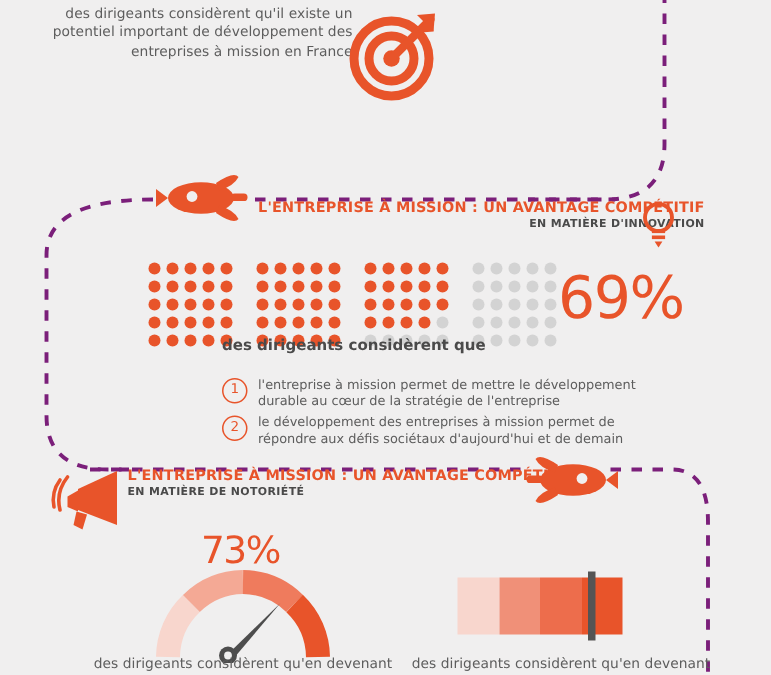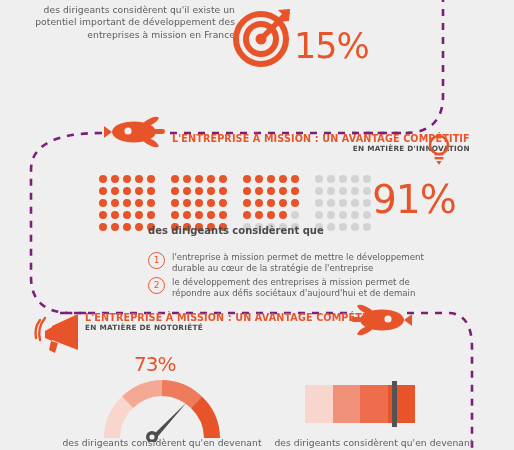--- a/index.html
+++ b/index.html
@@ -51,21 +51,21 @@
   #b2-lead{position:absolute;left:148px;top:225px;width:300px;
     color:#4a4a4a;font-weight:bold;font-size:10px;}
   .numrow{position:absolute;display:flex;gap:7px;align-items:flex-start;}
   .numcirc{
     width:15px;height:15px;border:1.3px solid #e8542a;border-radius:50%;
     color:#e8542a;font-size:9px;line-height:14px;text-align:center;flex:0 0 auto;
   }
   .numtxt{color:#5d5d5d;font-size:8.6px;line-height:11.4px;width:268px;}
 
   
-  #g1-pct{position:absolute;left:134px;top:352px;font-size:20px;}
+  #g1-pct{position:absolute;left:134px;top:352px;font-size:25px;}
   #g2-pct{position:absolute;left:330px;top:352px;font-size:25px;}
   #gauge{position:absolute;left:104px;top:380px;width:116px;height:62px;}
   #barmeter{position:absolute;left:305px;top:385px;width:110px;height:38px;display:flex;}
   .seg{height:100%;}
   #bar-marker{position:absolute;left:392px;top:381px;width:5px;height:46px;background:#545454;}
   #g1-cap{position:absolute;left:52px;top:437px;width:220px;text-align:center;}
   #g2-cap{position:absolute;left:258px;top:437px;width:232px;text-align:center;}
 
   
   .icon{position:absolute;}
@@ -92,21 +92,20 @@
 
   <svg id="target-icon" class="icon" viewBox="0 0 66 62">
     <circle cx="30" cy="33" r="25" fill="none" stroke="#e8542a" stroke-width="6"></circle>
     <circle cx="30" cy="33" r="15" fill="none" stroke="#e8542a" stroke-width="6"></circle>
     <circle cx="30" cy="33" r="5.5" fill="#e8542a"></circle>
     <path d="M30,33 L56,7" stroke="#e8542a" stroke-width="5.5" stroke-linecap="round" fill="none"></path>
     <path d="M47,4 L59,3 L58,15 Z" fill="#e8542a"></path>
     <path d="M46,16 L58,15 L57,4 Z" fill="#e8542a"></path>
   </svg>
 
-  <div id="b1-pct" class="pct">15%</div>
 
 
   <svg class="icon" style="left:104px;top:114px;width:62px;height:36px" viewBox="0 0 62 36">
     <ellipse cx="30" cy="18" rx="22" ry="10.5" fill="#e8542a"></ellipse>
     <circle cx="24" cy="17" r="3.6" fill="#f0efef"></circle>
     <path d="M8,18 L0,12 L0,24 Z" fill="#e8542a"></path>
     <path d="M40,8 Q52,0 55,4 Q52,10 42,13 Z" fill="#e8542a"></path>
     <path d="M40,28 Q52,36 55,32 Q52,26 42,23 Z" fill="#e8542a"></path>
     <rect x="50" y="15" width="11" height="5" rx="2.4" fill="#e8542a"></rect>
   </svg>
@@ -227,21 +226,21 @@
         <div class="dot off"></div>
         <div class="dot off"></div>
         <div class="dot off"></div>
         <div class="dot off"></div>
         <div class="dot off"></div>
         <div class="dot off"></div>
         <div class="dot off"></div>
       </div>
   </div>
 
-  <div id="b2-pct" class="pct">91%</div>
+  <div id="b2-pct" class="pct">69%</div>
 
   <div id="b2-lead">des dirigeants considèrent que</div>
 
   <div class="numrow" style="left:148px;top:252px;">
     <div class="numcirc">1</div>
     <div class="numtxt">l'entreprise à mission permet de mettre le développement durable au cœur de la stratégie de l'entreprise</div>
   </div>
 
   <div class="numrow" style="left:148px;top:277px;">
     <div class="numcirc">2</div>

